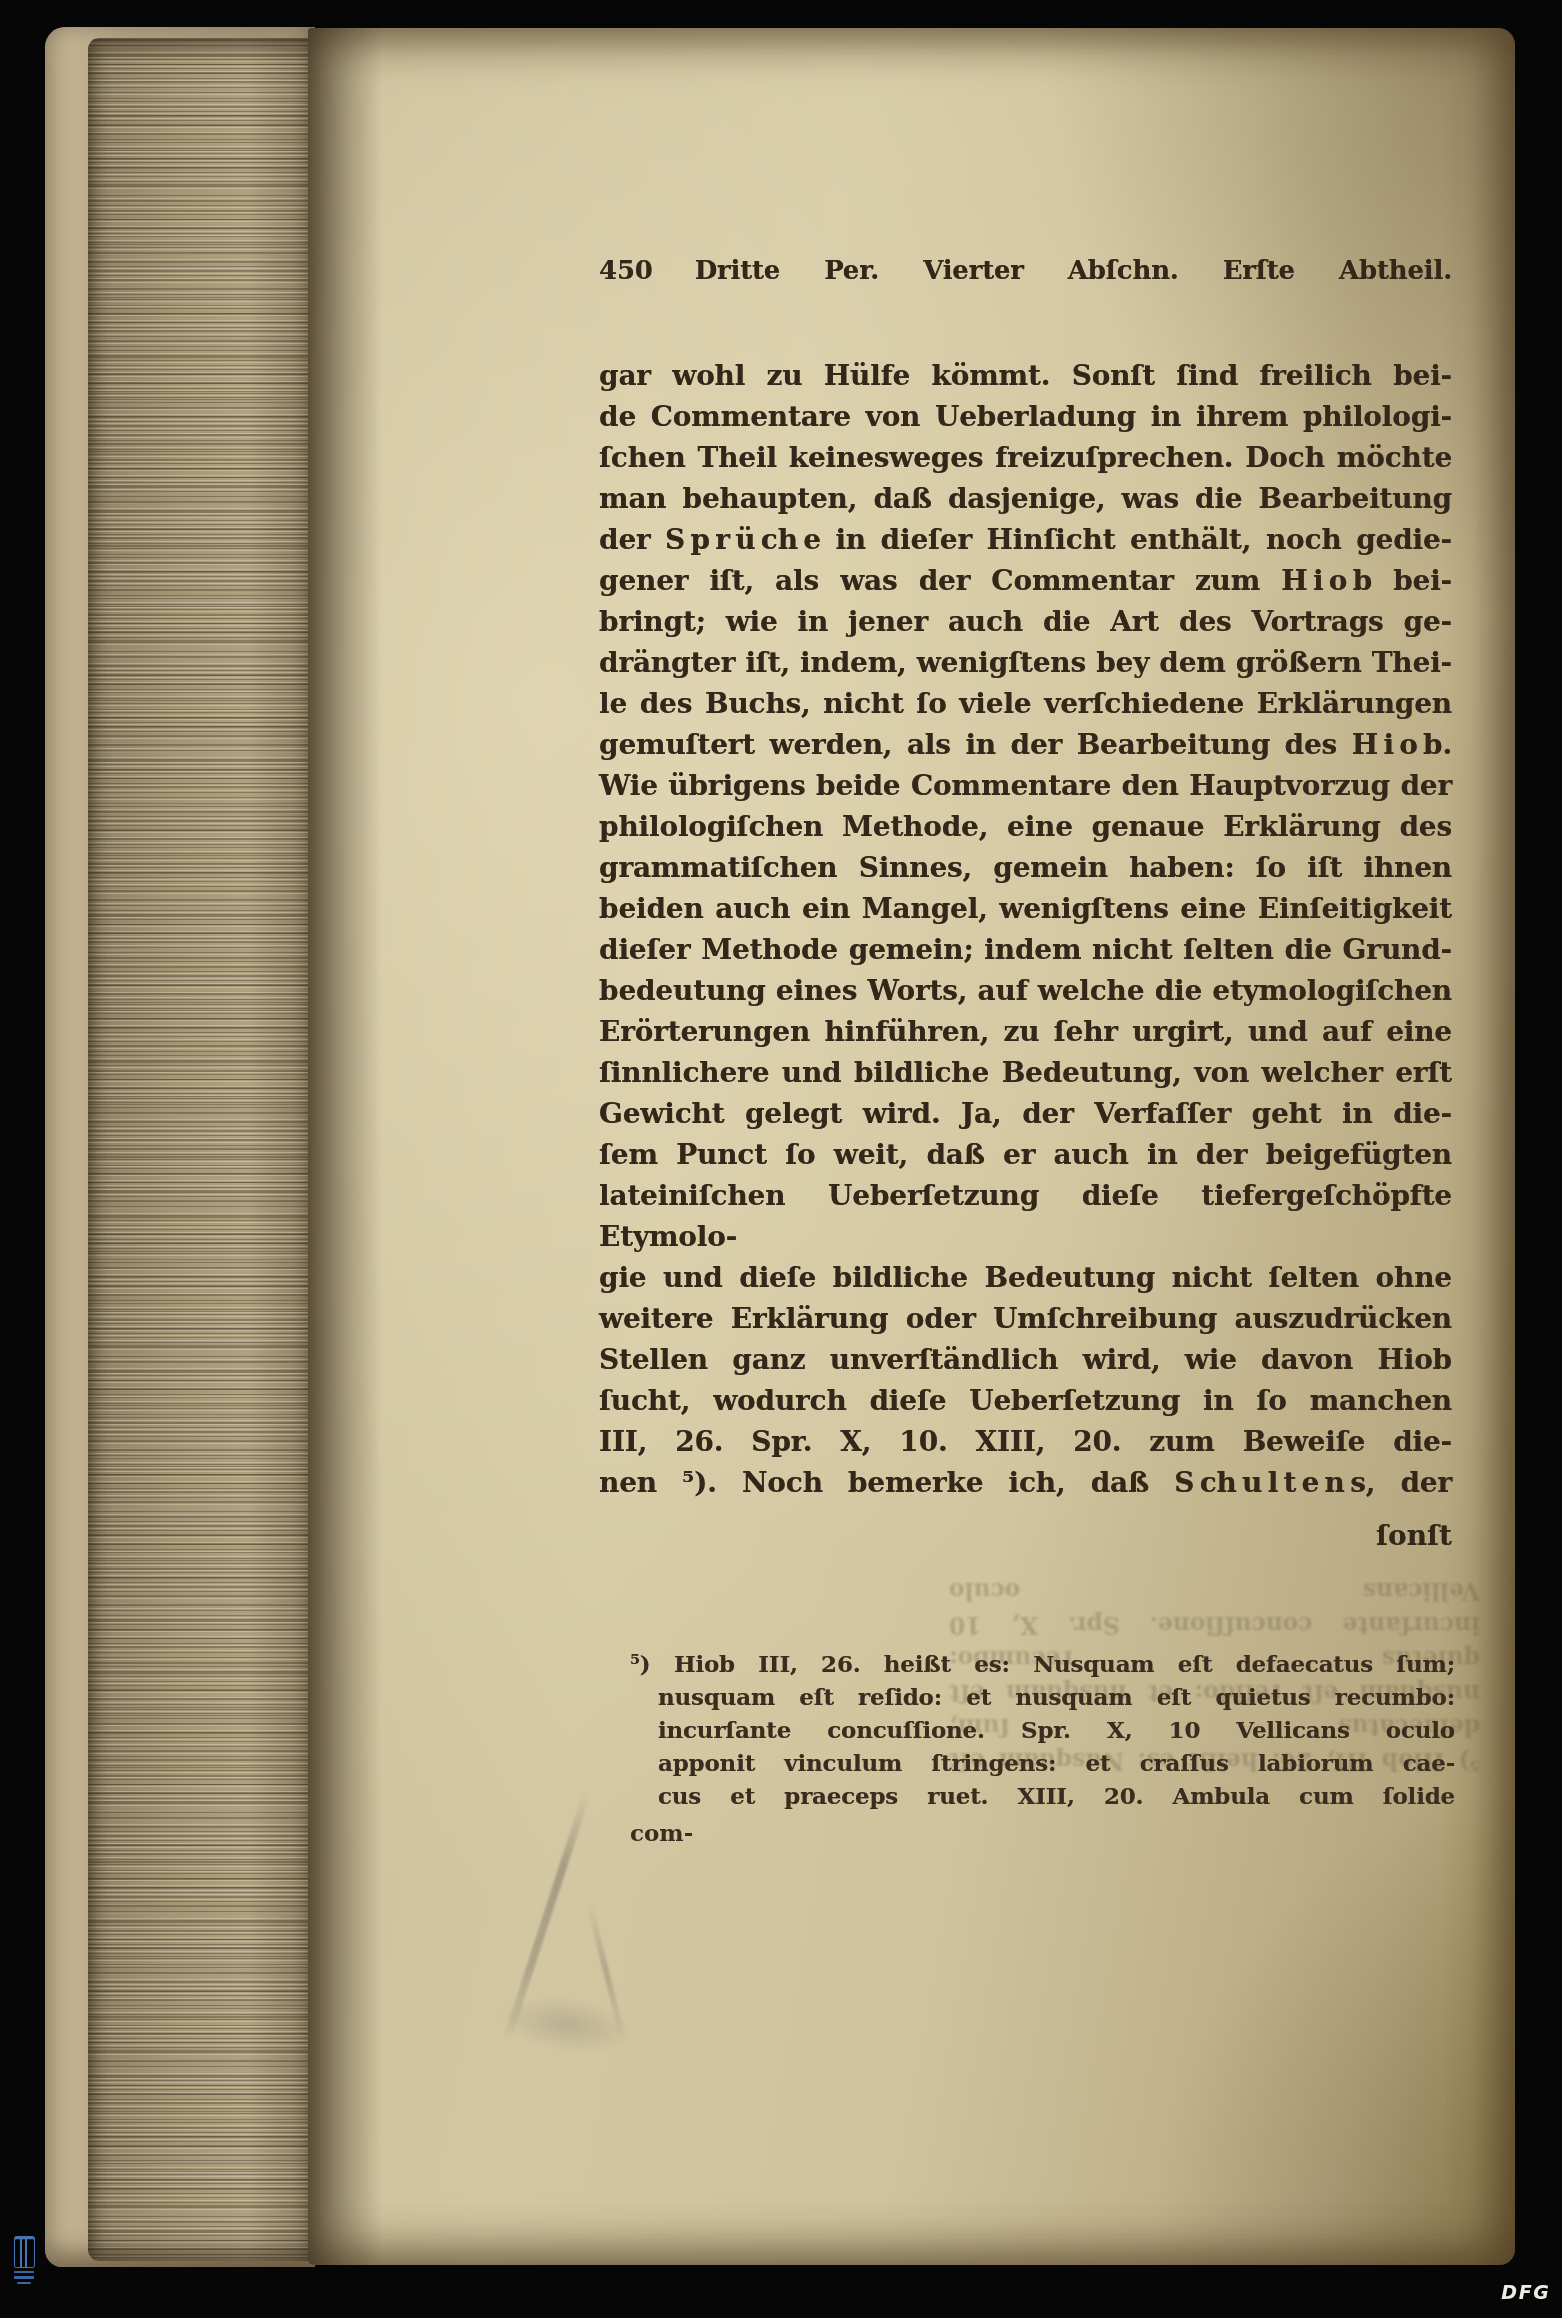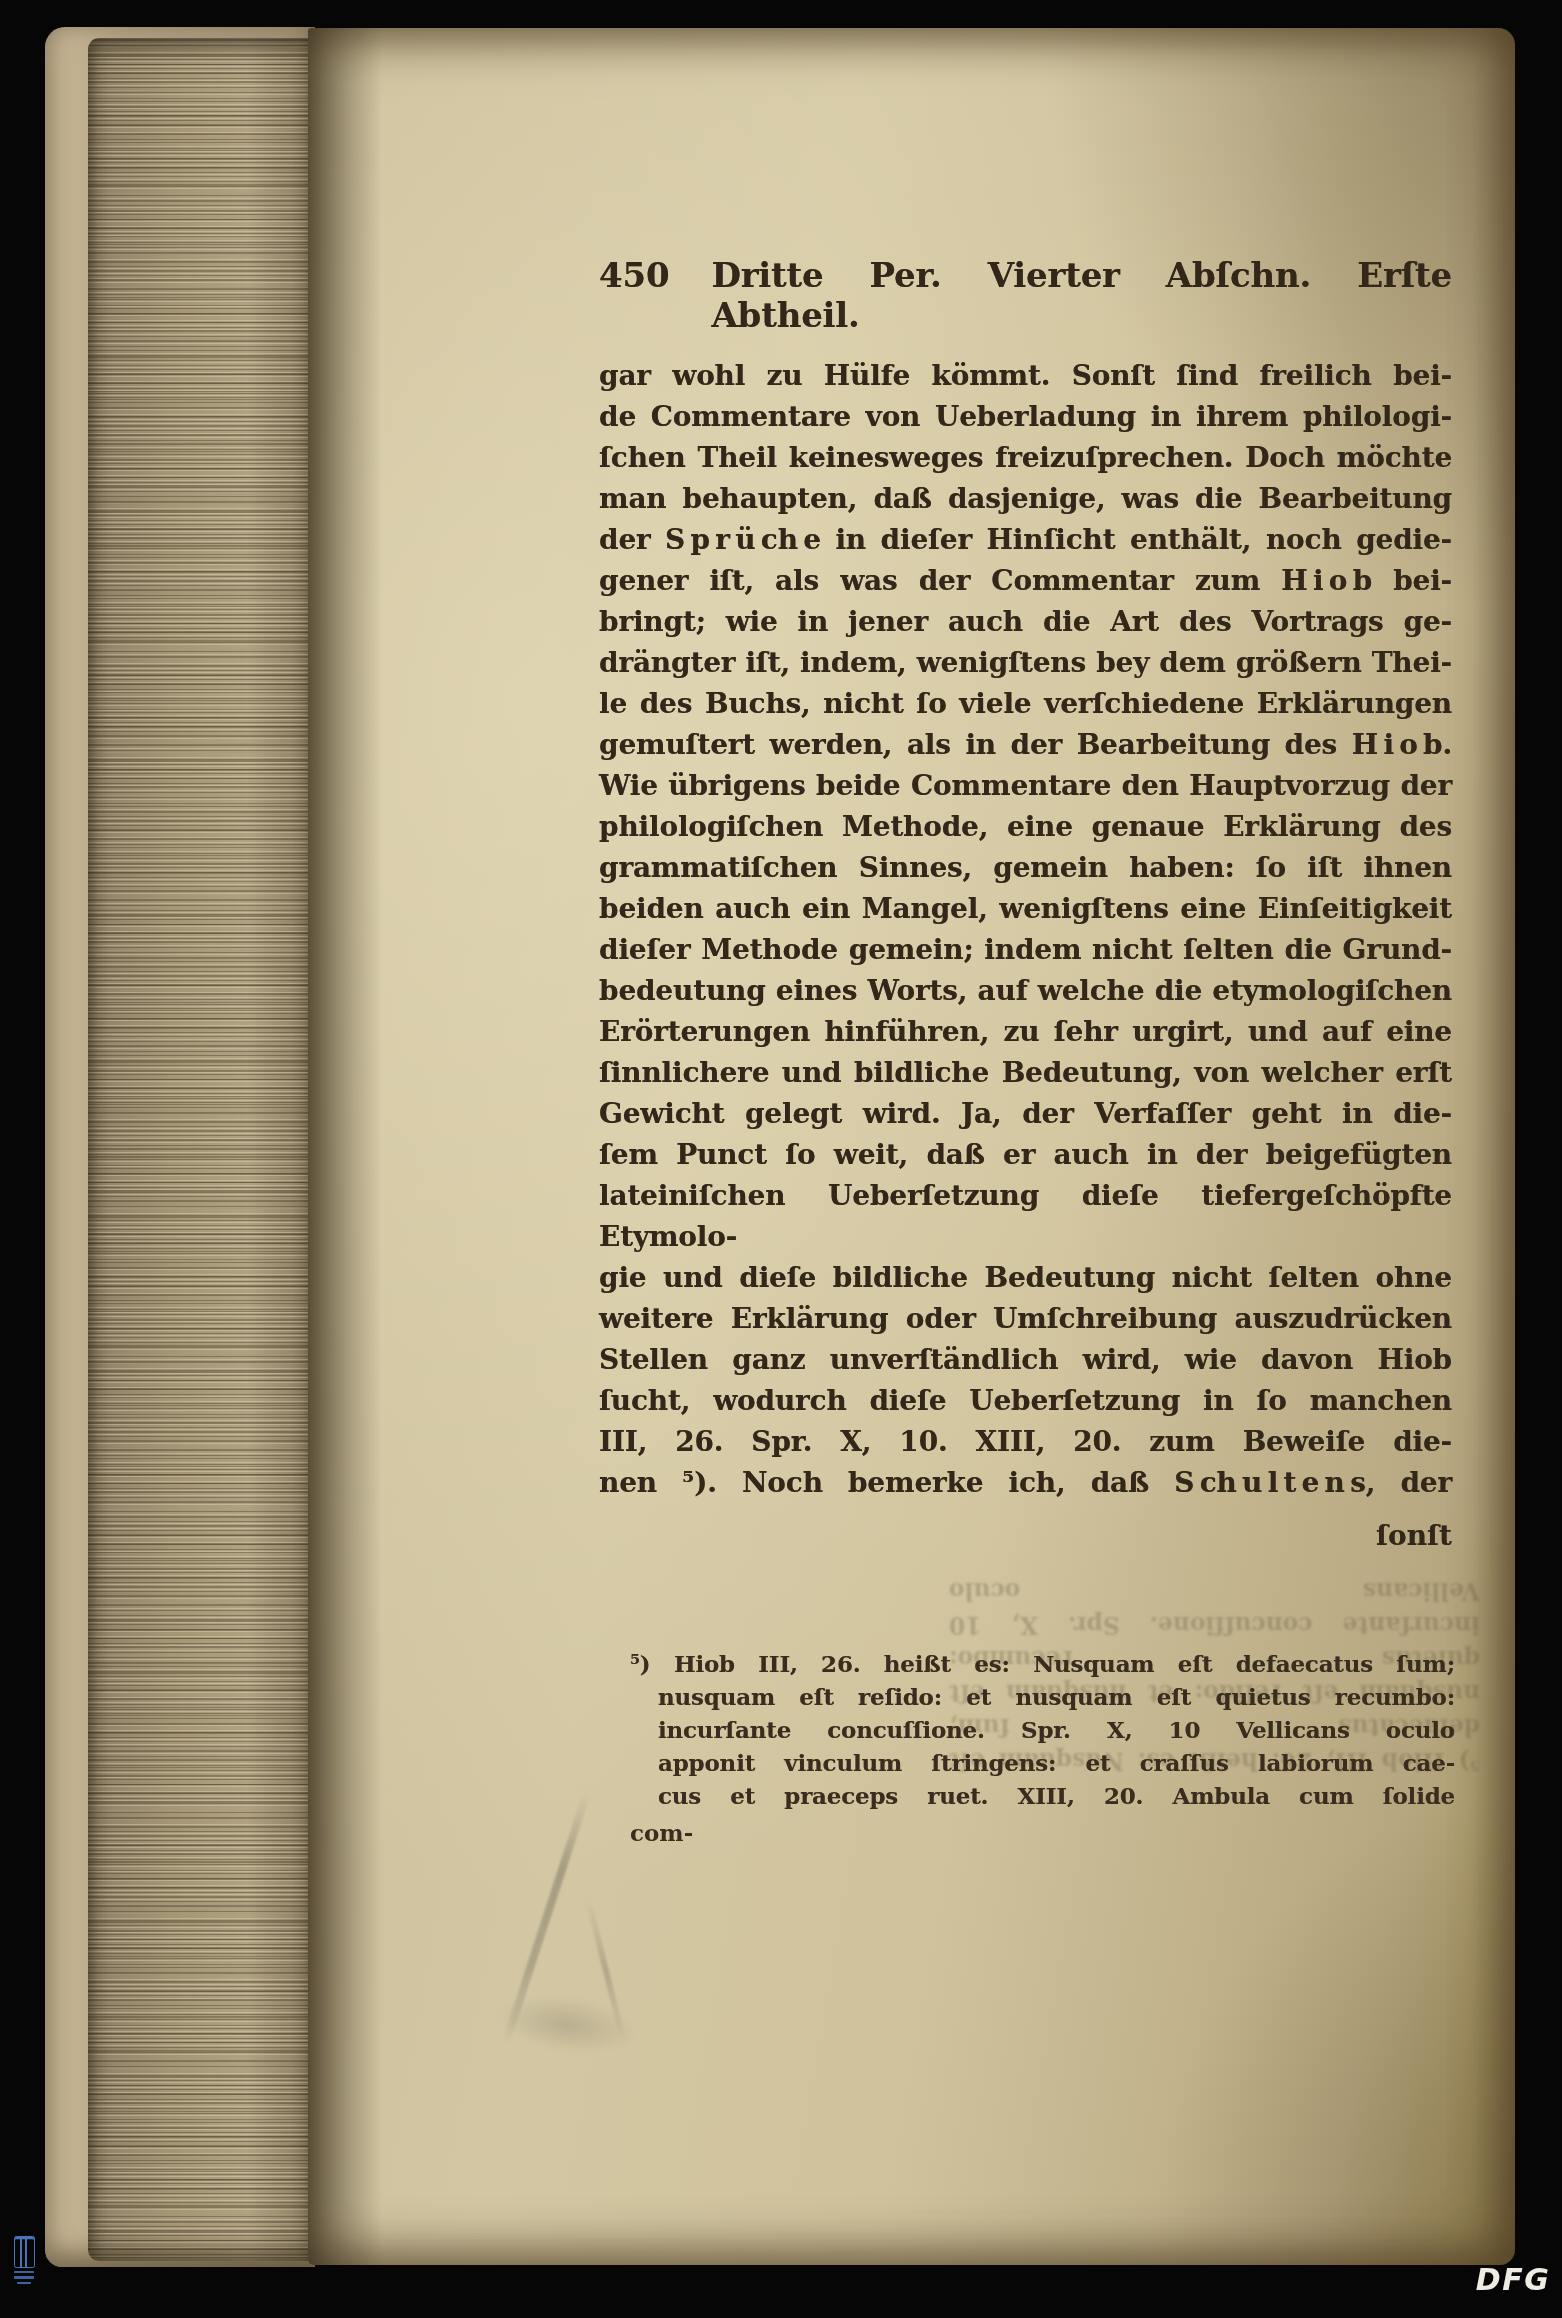--- a/index.html
+++ b/index.html
@@ -47,21 +47,21 @@
   .page::before{ 
     content:"";position:absolute;left:0;top:0;bottom:0;width:74px;
     background:linear-gradient(90deg,rgba(43,32,16,.55),rgba(43,32,16,0));
     border-radius:3.1px 0 0 4.7px;pointer-events:none;
   }
 
   
   .header{
     position:absolute;left:291px;top:227px;width:853px;z-index:3;
     display:flex;gap:42px;align-items:baseline;
-    font-size:34px;font-weight:700;color:#33271a;letter-spacing:-0.2px;
+    font-size:26px;font-weight:700;color:#33271a;letter-spacing:-0.2px;
     text-shadow:0 0 0.5px rgba(51,39,26,.6);
   }
   .header .ptitle{flex:1;text-align:justify;text-align-last:justify;}
 
   .body-text{
     position:absolute;left:291px;top:327px;width:853px;z-index:3;
     font-size:28px;line-height:41px;font-weight:700;color:#33271a;
     letter-spacing:-0.2px;text-shadow:0 0 0.5px rgba(51,39,26,.55);
   }
   .body-text .bline{text-align:justify;text-align-last:justify;}
@@ -112,23 +112,23 @@
     width:19px;height:30px;border:1.6px solid #4a74b8;border-radius:2.3px;
     background:
       linear-gradient(90deg, rgba(0,0,0,0) 0 4.7px, #4a74b8 4.7px 7px, rgba(0,0,0,0) 7px 10.2px, #4a74b8 10.2px 12.5px, rgba(0,0,0,0) 12.5px);
     box-shadow:inset 0 2.3px 0 #4a74b8;
   }
   .stamp .tline{width:20.3px;height:2.3px;background:#4a74b8;opacity:.85;border-radius:0.8px;}
   .stamp .tline.short{width:14px;}
 
   
   .dfg{
-    position:absolute;right:12.5px;bottom:22px;z-index:4;
+    position:absolute;right:12.5px;bottom:16px;z-index:4;
     color:#efece4;font-family:"DejaVu Sans","Liberation Sans",sans-serif;
-    font-weight:700;font-size:30px;letter-spacing:1.6px;font-style:italic;
+    font-weight:700;font-size:19px;letter-spacing:1.6px;font-style:italic;
   }
 </style>
 </head>
 <body>
 
 <div class="stage">
 
   <div class="book-cover"></div>
 
   <div class="page-edges"></div>

